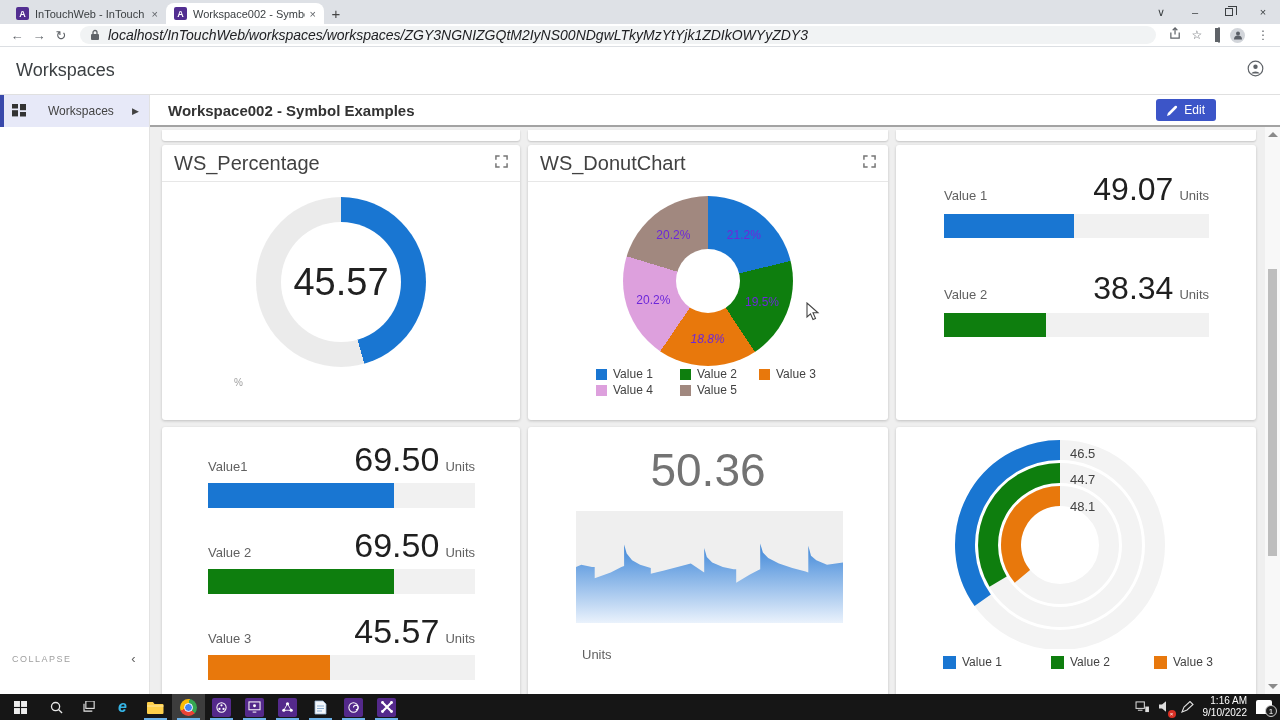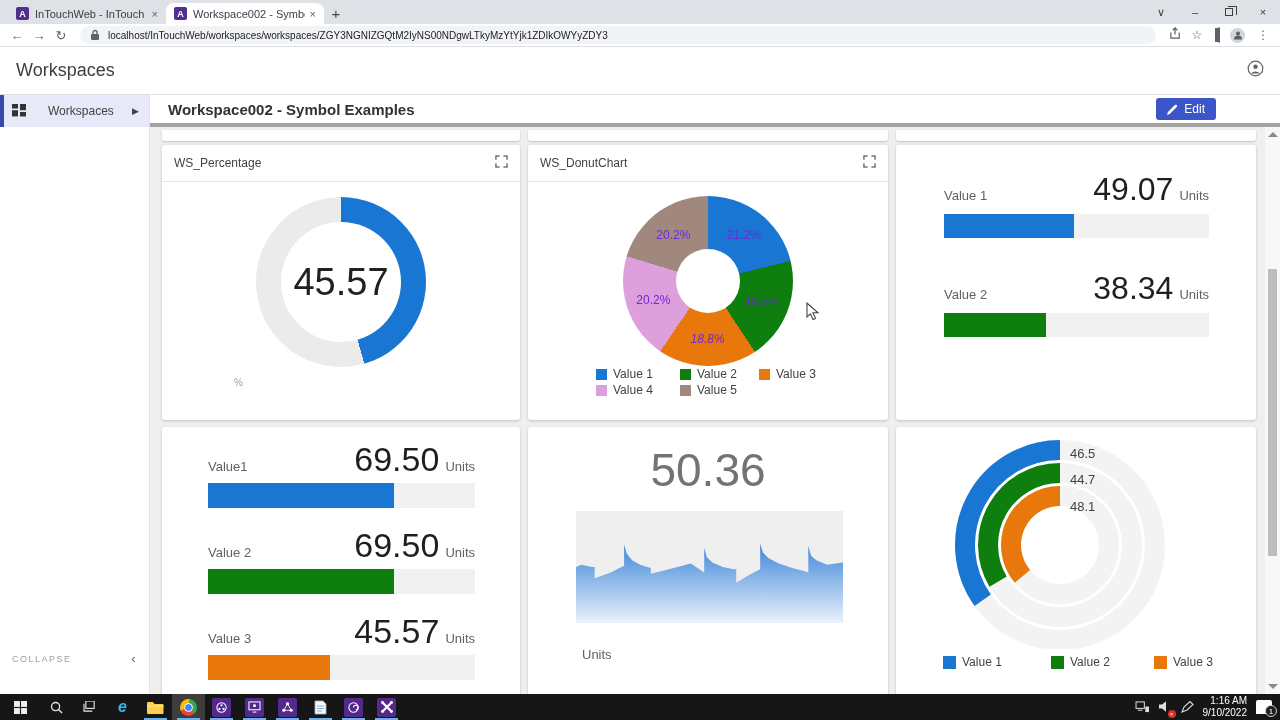--- a/index.html
+++ b/index.html
@@ -23,21 +23,21 @@
     color:#3c4043; font-size:11px; }
   .restore-glyph { width:8px; height:8px; border:1px solid #3c4043; position:relative; background:#dee1e6; }
   .restore-glyph::before { content:''; position:absolute; top:-3px; left:2px; width:8px; height:8px;
     border:1px solid #3c4043; border-bottom:none; border-left:none; }
 
   .toolbar { height:23px; background:#fff; display:flex; align-items:center; padding:0 6px;
     border-bottom:1px solid #dcdfe3; }
   .navbtn { width:22px; text-align:center; color:#5f6368; font-size:13px; }
   .urlbar { flex:1; height:18px; margin:0 8px; background:#f1f3f4; border-radius:9px;
     display:flex; align-items:center; padding:0 10px; }
-  .url-text { font-size:10px; color:#202124; white-space:nowrap; overflow:hidden; }
+  .url-text { font-size:14px; color:#202124; white-space:nowrap; overflow:hidden;font-style:italic; }
   .tool-ico { width:22px; text-align:center; color:#5f6368; font-size:12px; }
   .sidepanel-glyph { width:11px; height:10px; border:1px solid #5f6368; border-radius:2px; position:relative; }
   .sidepanel-glyph::before { content:''; position:absolute; right:0; top:0; bottom:0; width:4px; background:#5f6368; }
   .avatar { width:15px; height:15px; border-radius:50%; background:#d2d5da; display:flex;
     align-items:center; justify-content:center; }
 
   
   .app-header { height:48px; background:#fff; display:flex; align-items:center; padding:0 16px;
     border-bottom:1px solid #e0e0e0; }
   .app-title { font-size:18px; color:#3c4043; }
@@ -49,31 +49,31 @@
   .side-item { height:32px; display:flex; align-items:center; padding-left:12px; font-size:12px; color:#424242; }
   .side-item .s-label { margin-left:22px; }
   .side-item.selected { background:#e7e9f8; border-left:4px solid #3949ab; padding-left:8px; }
   .side-arrow { margin-left:auto; margin-right:10px; font-size:9px; color:#424242; }
   .collapse { position:absolute; bottom:28px; left:0; right:0; display:flex; align-items:center;
     padding:0 12px; font-size:9px; letter-spacing:1.5px; color:#9e9e9e; }
   .collapse .chev { margin-left:auto; color:#616161; font-size:13px; }
 
   .content { flex:1; background:#efefef; display:flex; flex-direction:column; min-width:0; }
   .ws-bar { height:32px; background:#fff; display:flex; align-items:center; padding:0 18px;
-    border-bottom:4px solid #a3a3a3; }
+    border-bottom:2px solid #a3a3a3; }
   .ws-title { font-size:15px; font-weight:bold; color:#323232; }
   .edit-btn { margin-left:auto; margin-right:46px; height:22px; padding:0 11px; border-radius:3px;
     color:#fff; font-size:12px; display:flex; align-items:center; gap:6px; border:none; }
 
   .card-area { position:relative; flex:1; overflow:hidden; }
   .sliver { position:absolute; top:3px; height:11px; background:#fff; border-radius:0 0 3px 3px;
     box-shadow:0 1px 2px rgba(0,0,0,.18); }
   .card { position:absolute; background:#fff; border-radius:3px; box-shadow:0 1px 3px rgba(0,0,0,.2); overflow:hidden; }
   .card-head { height:37px; display:flex; align-items:center; padding:0 12px; border-bottom:1px solid #e7e7e7; }
-  .card-title { font-size:12px; color:#424242; }
+  .card-title { font-size:20px; color:#424242; }
   .expand { margin-left:auto; }
 
   
   .pct-wrap { position:relative; width:170px; height:170px; margin:15px auto 0; }
   .ring { width:170px; height:170px; border-radius:50%; }
   .hole { position:absolute; left:50%; top:50%; transform:translate(-50%,-50%); background:#fff; border-radius:50%; }
   .hole.pct { width:120px; height:120px; }
   .hole.donut { width:64px; height:64px; }
   .pct-value { position:absolute; inset:0; display:flex; align-items:center; justify-content:center;
     font-size:38px; color:#212121; }

